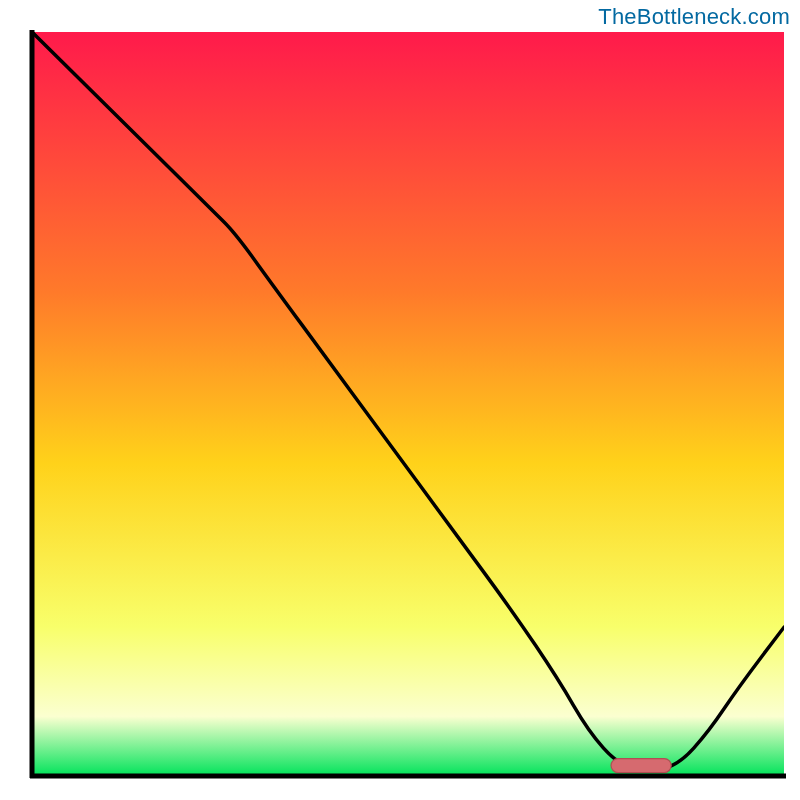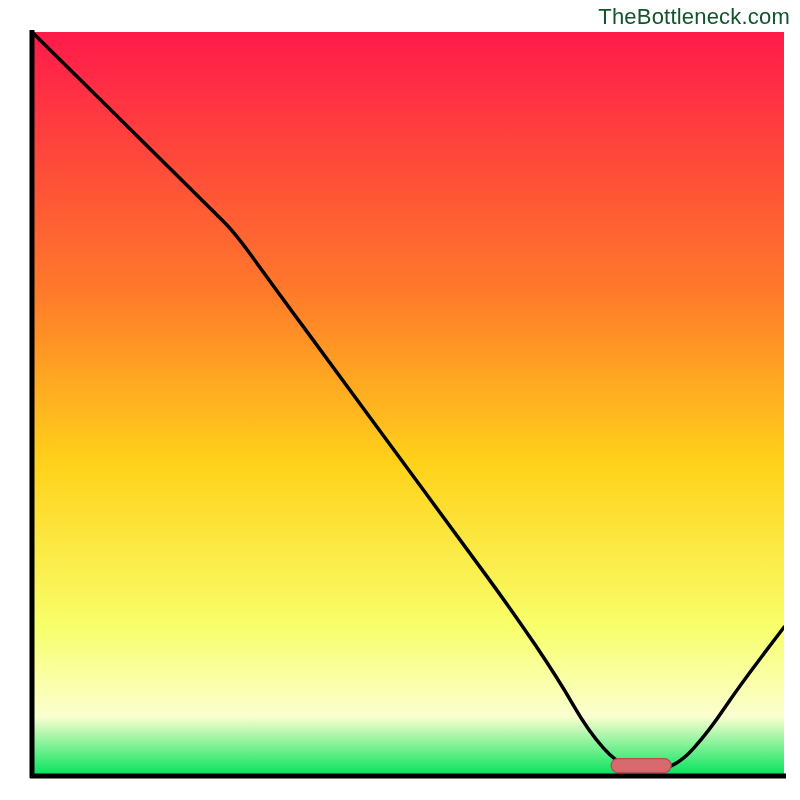--- a/index.html
+++ b/index.html
@@ -14,21 +14,21 @@
     position: relative;
     width: 800px;
     height: 800px;
   }
   .attribution {
     position: absolute;
     top: 4px;
     right: 10px;
     font-size: 22px;
     font-weight: 500;
-    color: #14532d;
+    color: #0369a1;
     letter-spacing: 0.2px;
   }
   svg.chart {
     position: absolute;
     left: 0;
     top: 0;
     width: 800px;
     height: 800px;
     display: block;
   }

